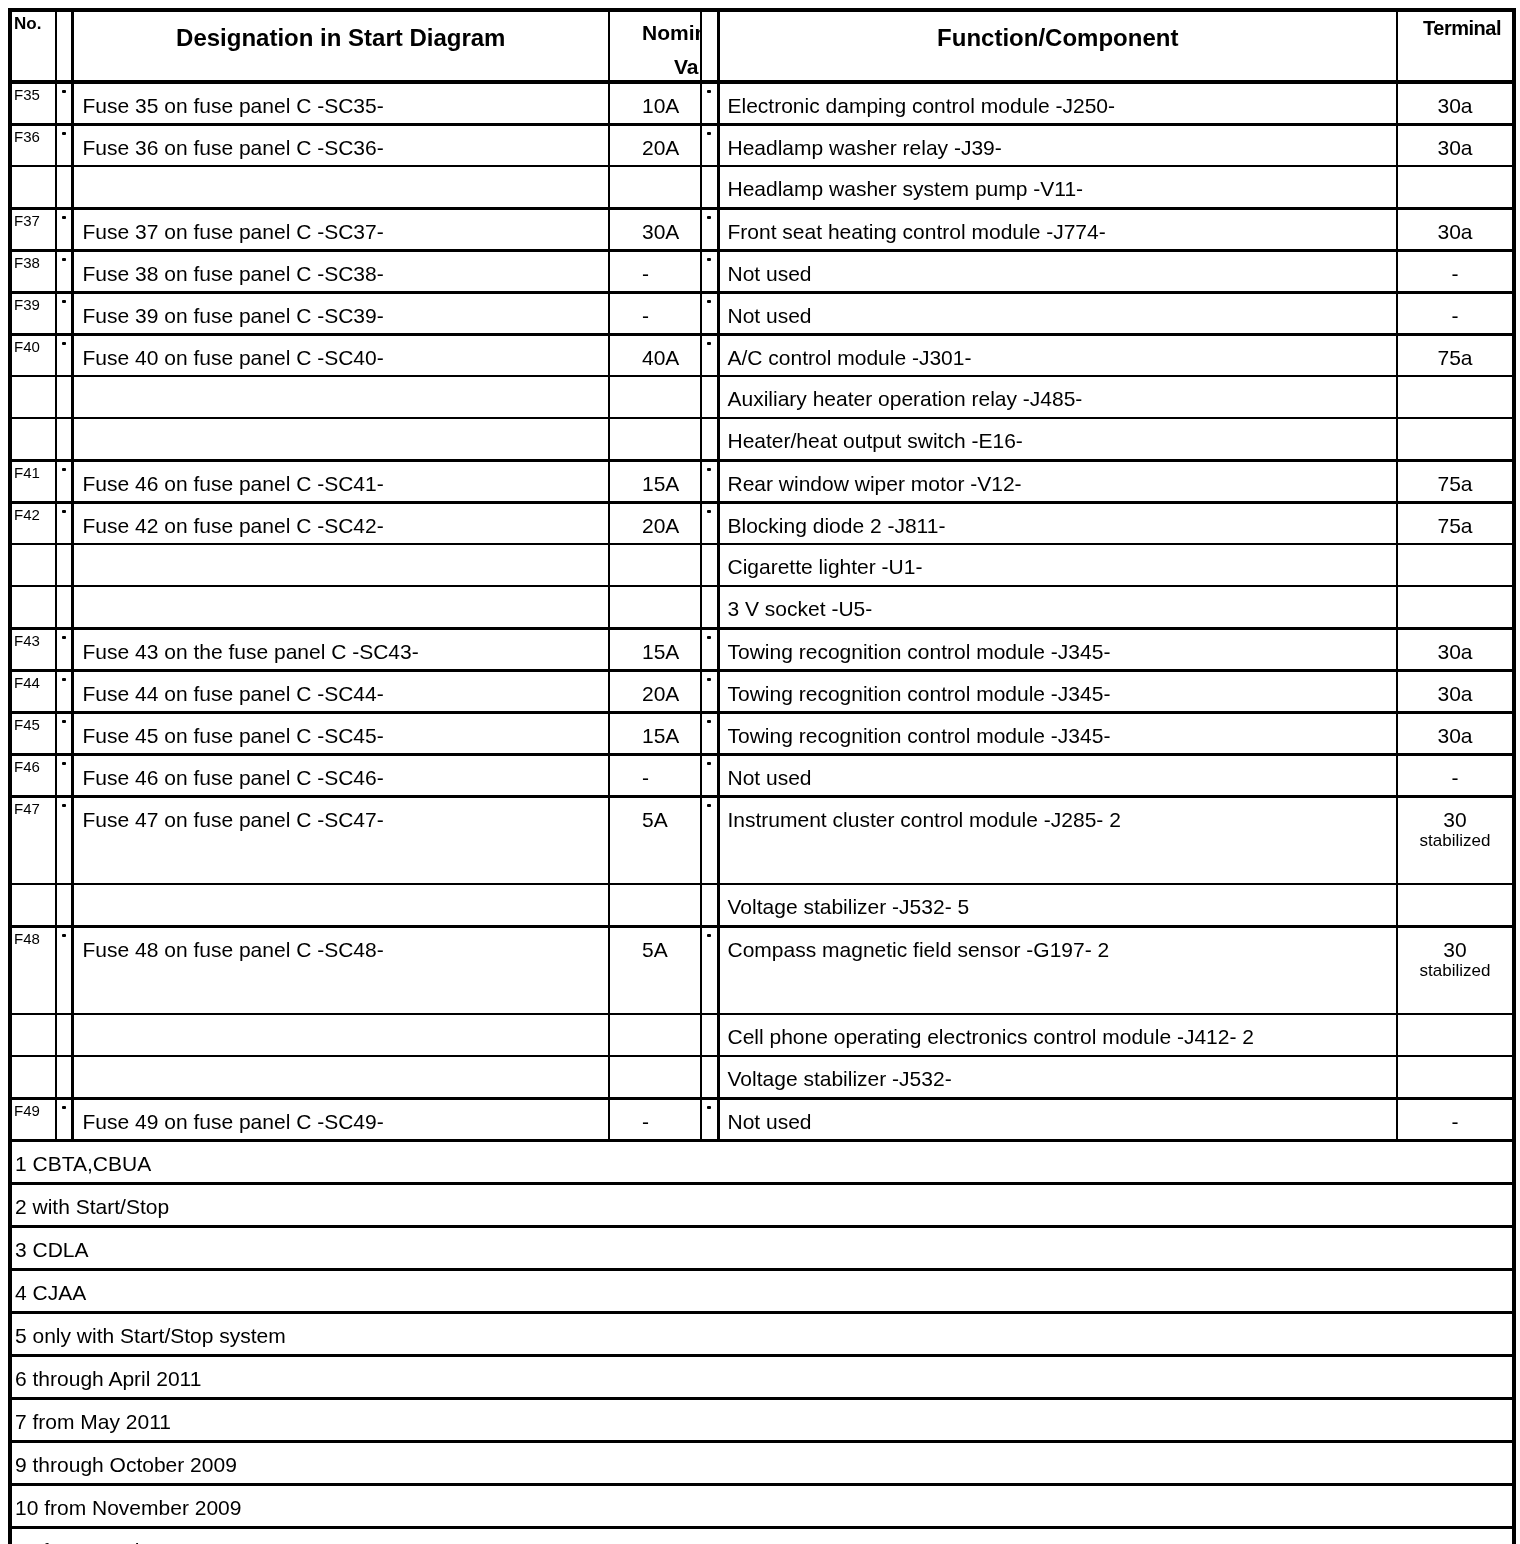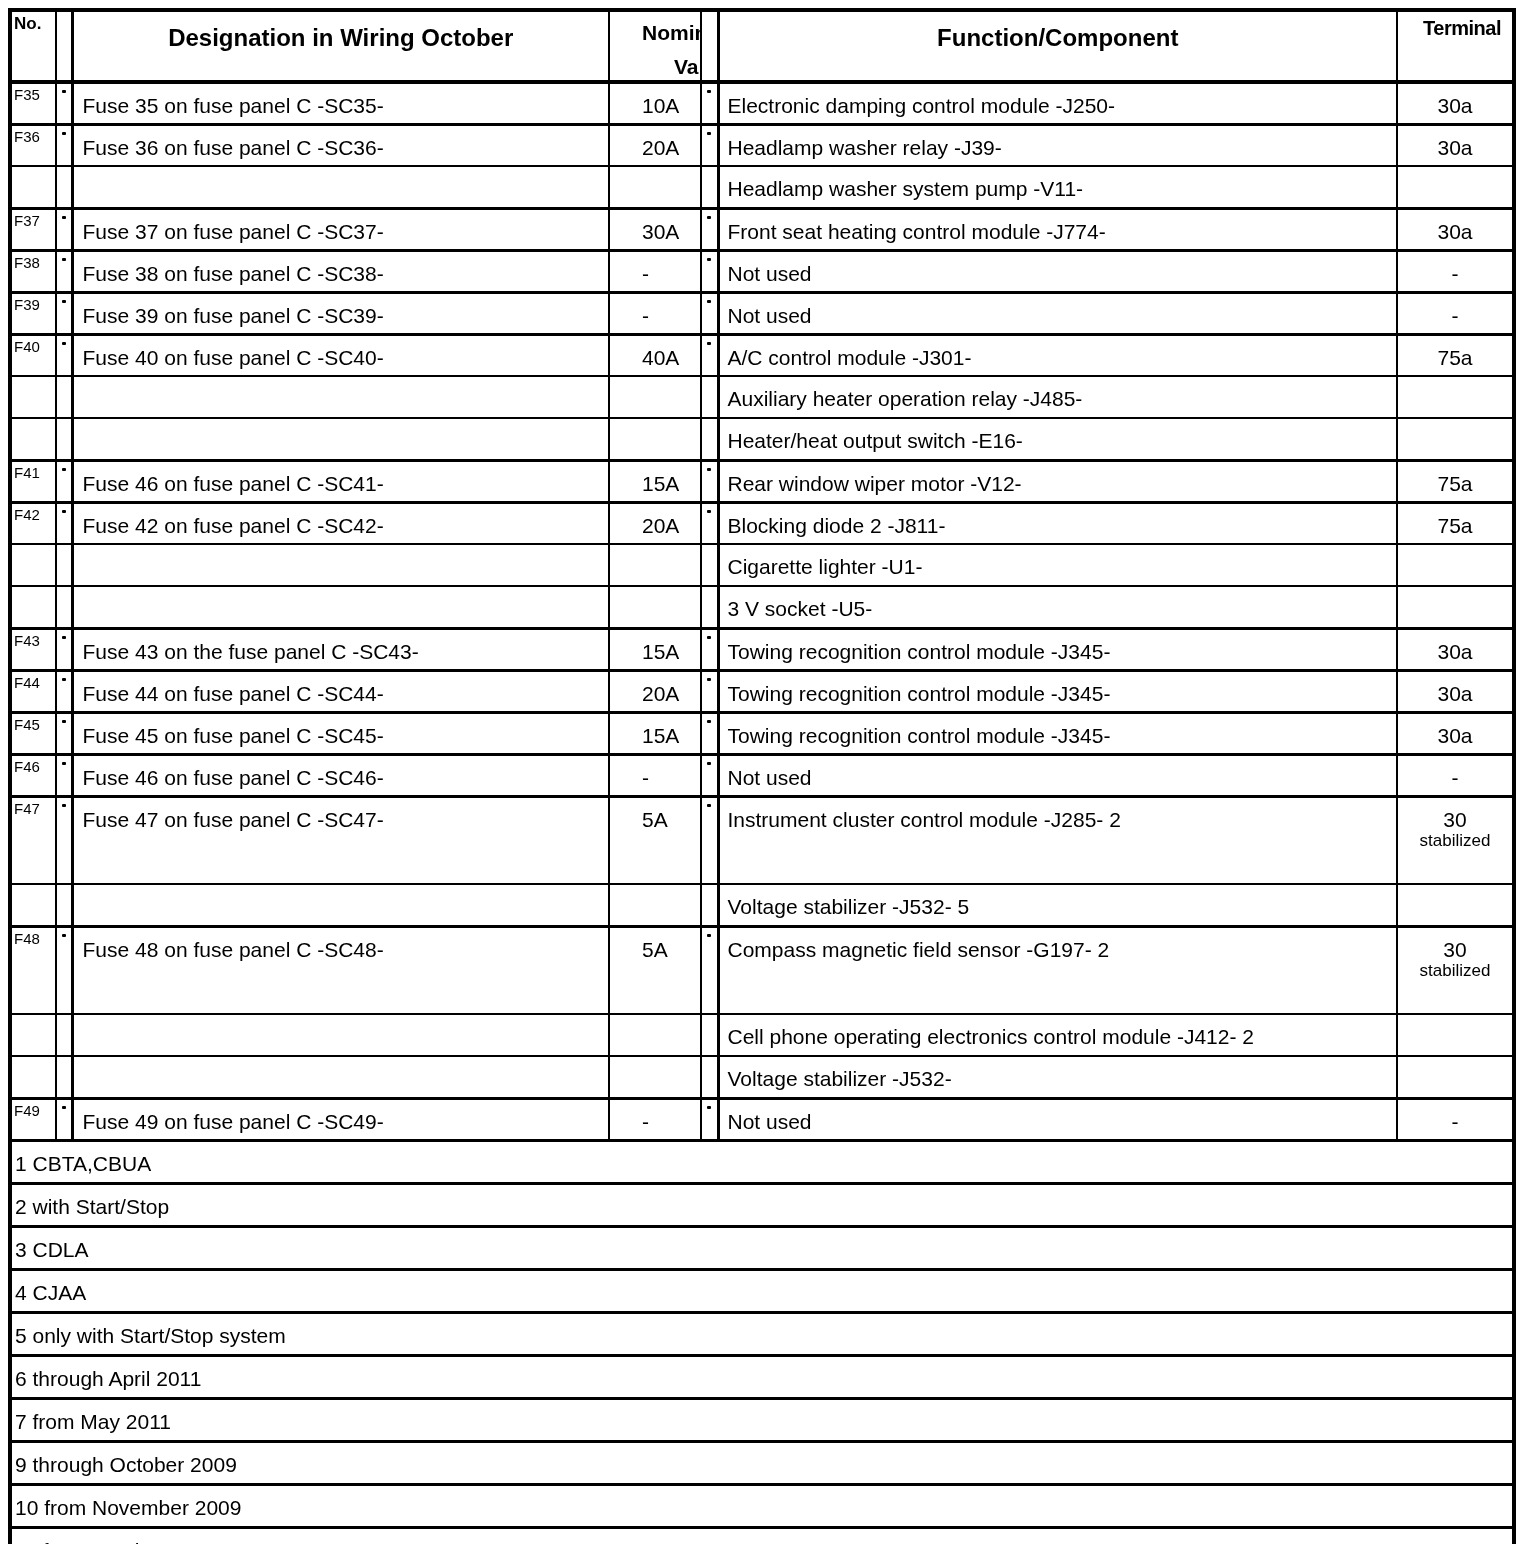--- a/index.html
+++ b/index.html
@@ -85,21 +85,21 @@
         <col class="w-des">
         <col class="w-val">
       <col class="w-n2">
         <col class="w-func">
         <col class="w-term">
     </colgroup>
     <thead>
       <tr>
         <th class="c-no h-no">No.</th>
         <th class="c-n1"></th>
-        <th class="c-desig h-desig">Designation in Wiring October</th>
+        <th class="c-desig h-desig">Designation in Start Diagram</th>
         <th class="c-val">
           <span class="h-nom1">Nominal</span>
           <span class="h-nom2">Value</span>
         </th>
         <th class="c-n2"></th>
         <th class="c-func h-func">Function/Component</th>
         <th class="c-term h-term">Terminal</th>
       </tr>
     </thead>
     <tbody id="fuse-rows">

